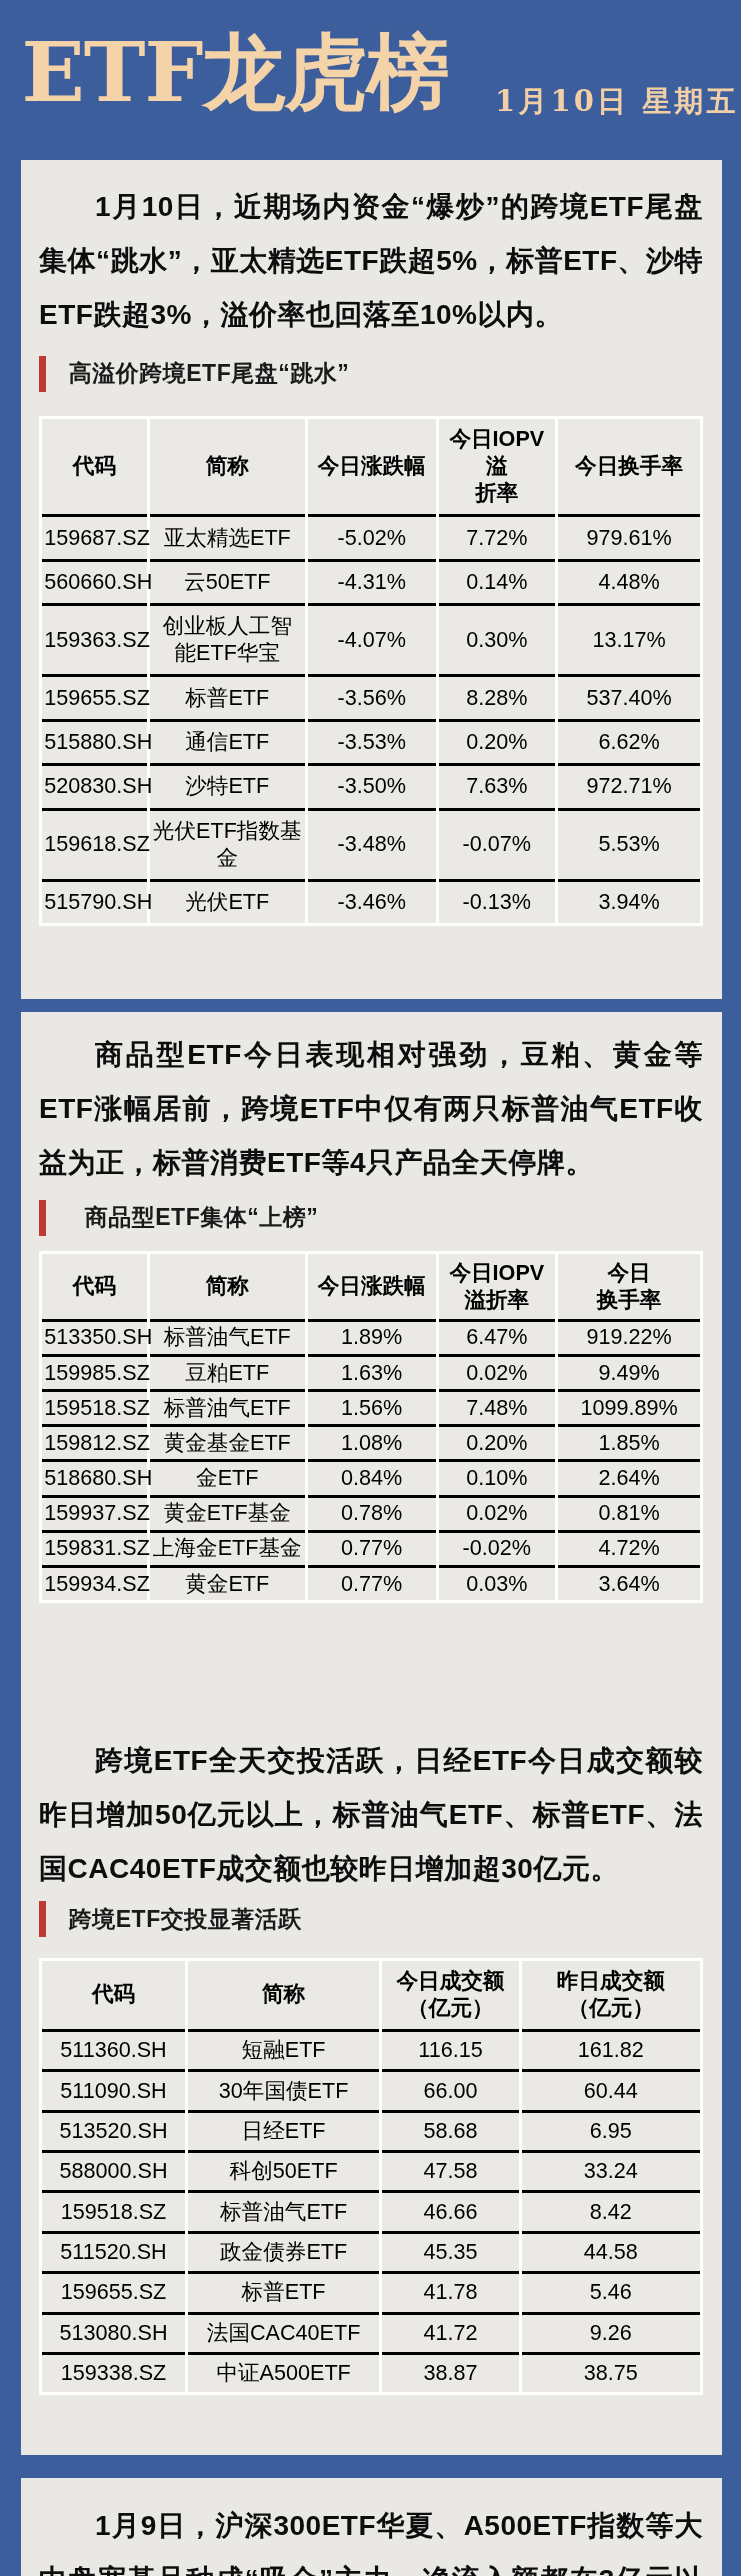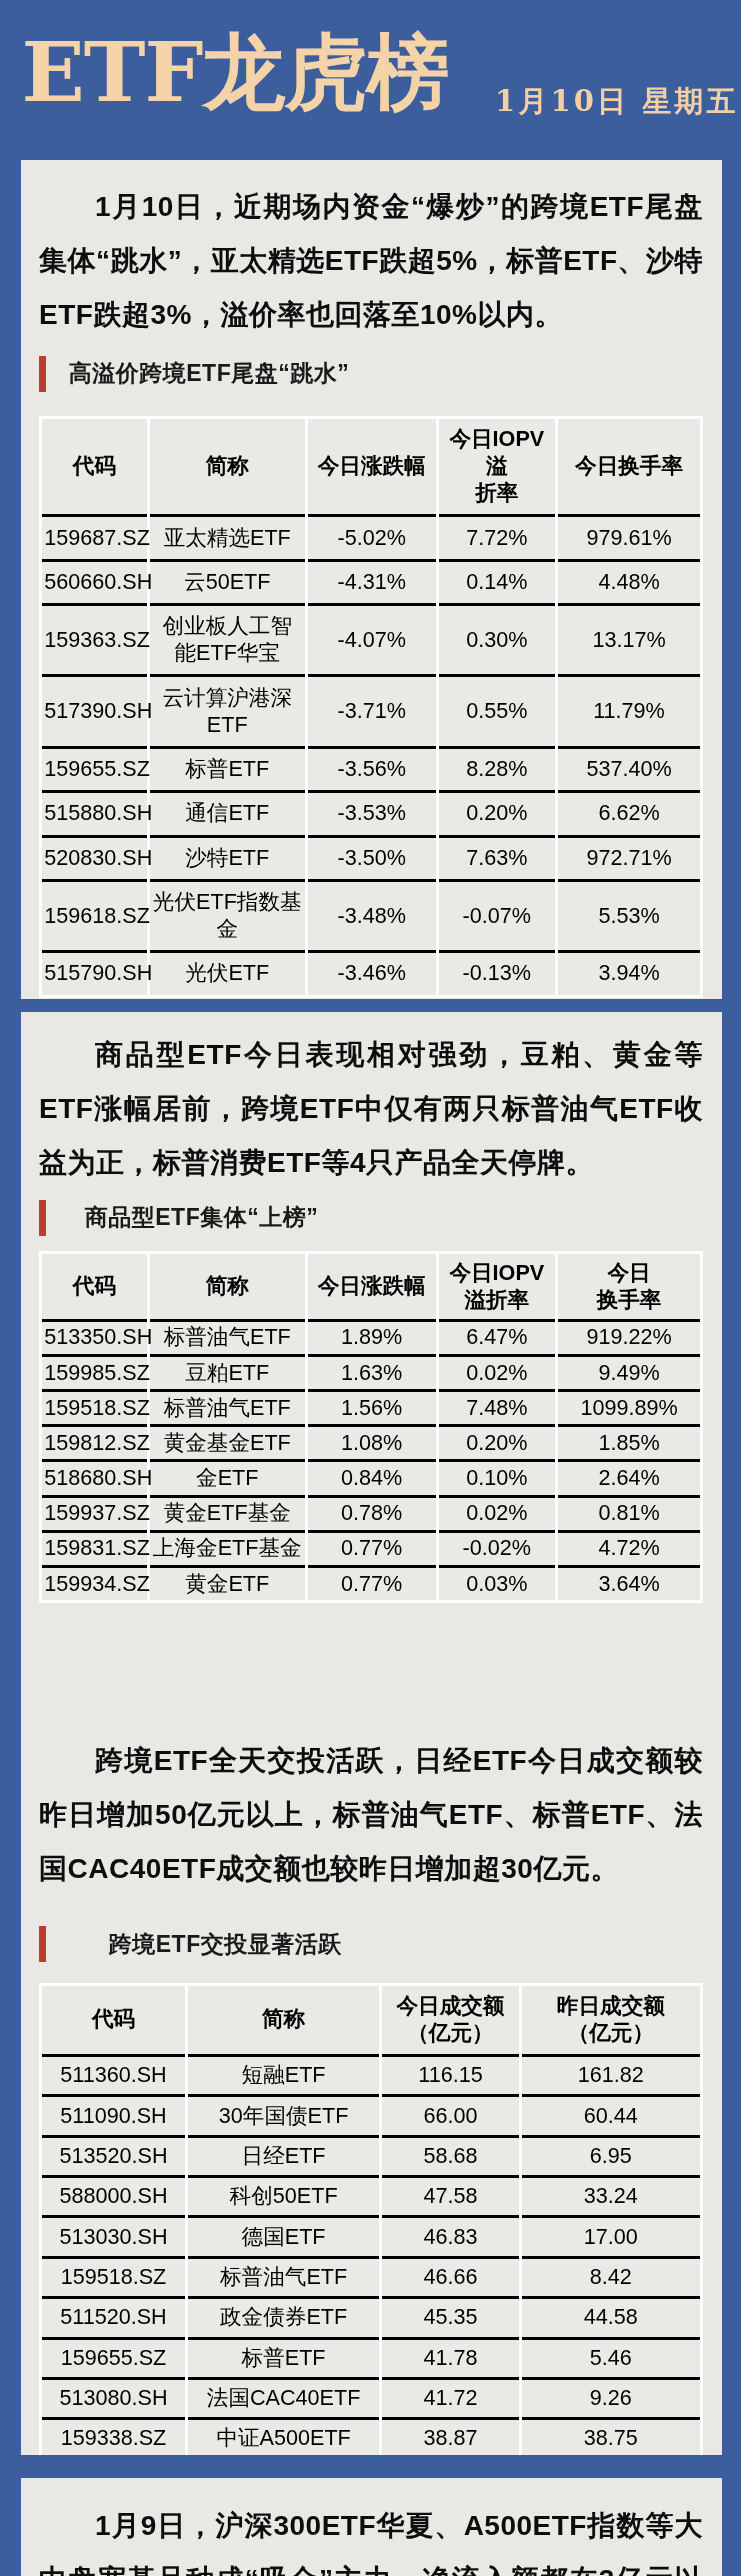--- a/index.html
+++ b/index.html
@@ -33,21 +33,21 @@
     margin:19.6px 18.5px 0 18.5px;
     font-size:28px;line-height:54px;font-weight:700;color:#0d0d0d;
     text-indent:2em;text-align:justify;letter-spacing:0.5px;
   }
   #card2 .para{margin-top:15.5px;}
   #card3 .para{margin-top:13px;}
   #card4 .para{margin-top:20.6px;}
   
   .sec-head{display:flex;align-items:center;margin:14.4px 18.5px 0 18.5px;}
   #card2 .sec-head{margin-top:10.3px;gap:16px;}
-  #card3 .sec-head{margin-top:30px;gap:40px;}
+  #card3 .sec-head{margin-top:5px;}
   .sec-bar{width:6.7px;height:36px;background:#BE3A34;flex:0 0 auto;}
   .sec-title{margin-left:23px;font-size:23px;font-weight:700;color:#1a1a1a;letter-spacing:0.5px;}
   
   .tbl-wrap{margin:24px 18.5px 0 18.5px;background:#FFFFFF;padding:3.1px 0;}
   #card2 .tbl-wrap{margin-top:15.5px;}
   #card3 .tbl-wrap{margin-top:20.6px;}
   table{width:100%;border-collapse:separate;border-spacing:3.6px 0;table-layout:fixed;}
   th,td{background:#EBE9E5;text-align:center;vertical-align:middle;}
   th{
     font-size:21.6px;font-weight:700;color:#000;line-height:1.25;
@@ -116,27 +116,20 @@
             <td>4.48%</td>
           </tr>
           <tr>
             <td>159363.SZ</td>
             <td>创业板人工智能ETF华宝</td>
             <td>-4.07%</td>
             <td>0.30%</td>
             <td>13.17%</td>
           </tr>
           <tr>
-            <td>517390.SH</td>
-            <td>云计算沪港深ETF</td>
-            <td>-3.71%</td>
-            <td>0.55%</td>
-            <td>11.79%</td>
-          </tr>
-          <tr>
             <td>159655.SZ</td>
             <td>标普ETF</td>
             <td>-3.56%</td>
             <td>8.28%</td>
             <td>537.40%</td>
           </tr>
           <tr>
             <td>515880.SH</td>
             <td>通信ETF</td>
             <td>-3.53%</td>
@@ -300,26 +293,20 @@
             <td>58.68</td>
             <td>6.95</td>
           </tr>
           <tr>
             <td>588000.SH</td>
             <td>科创50ETF</td>
             <td>47.58</td>
             <td>33.24</td>
           </tr>
           <tr>
-            <td>513030.SH</td>
-            <td>德国ETF</td>
-            <td>46.83</td>
-            <td>17.00</td>
-          </tr>
-          <tr>
             <td>159518.SZ</td>
             <td>标普油气ETF</td>
             <td>46.66</td>
             <td>8.42</td>
           </tr>
           <tr>
             <td>511520.SH</td>
             <td>政金债券ETF</td>
             <td>45.35</td>
             <td>44.58</td>

